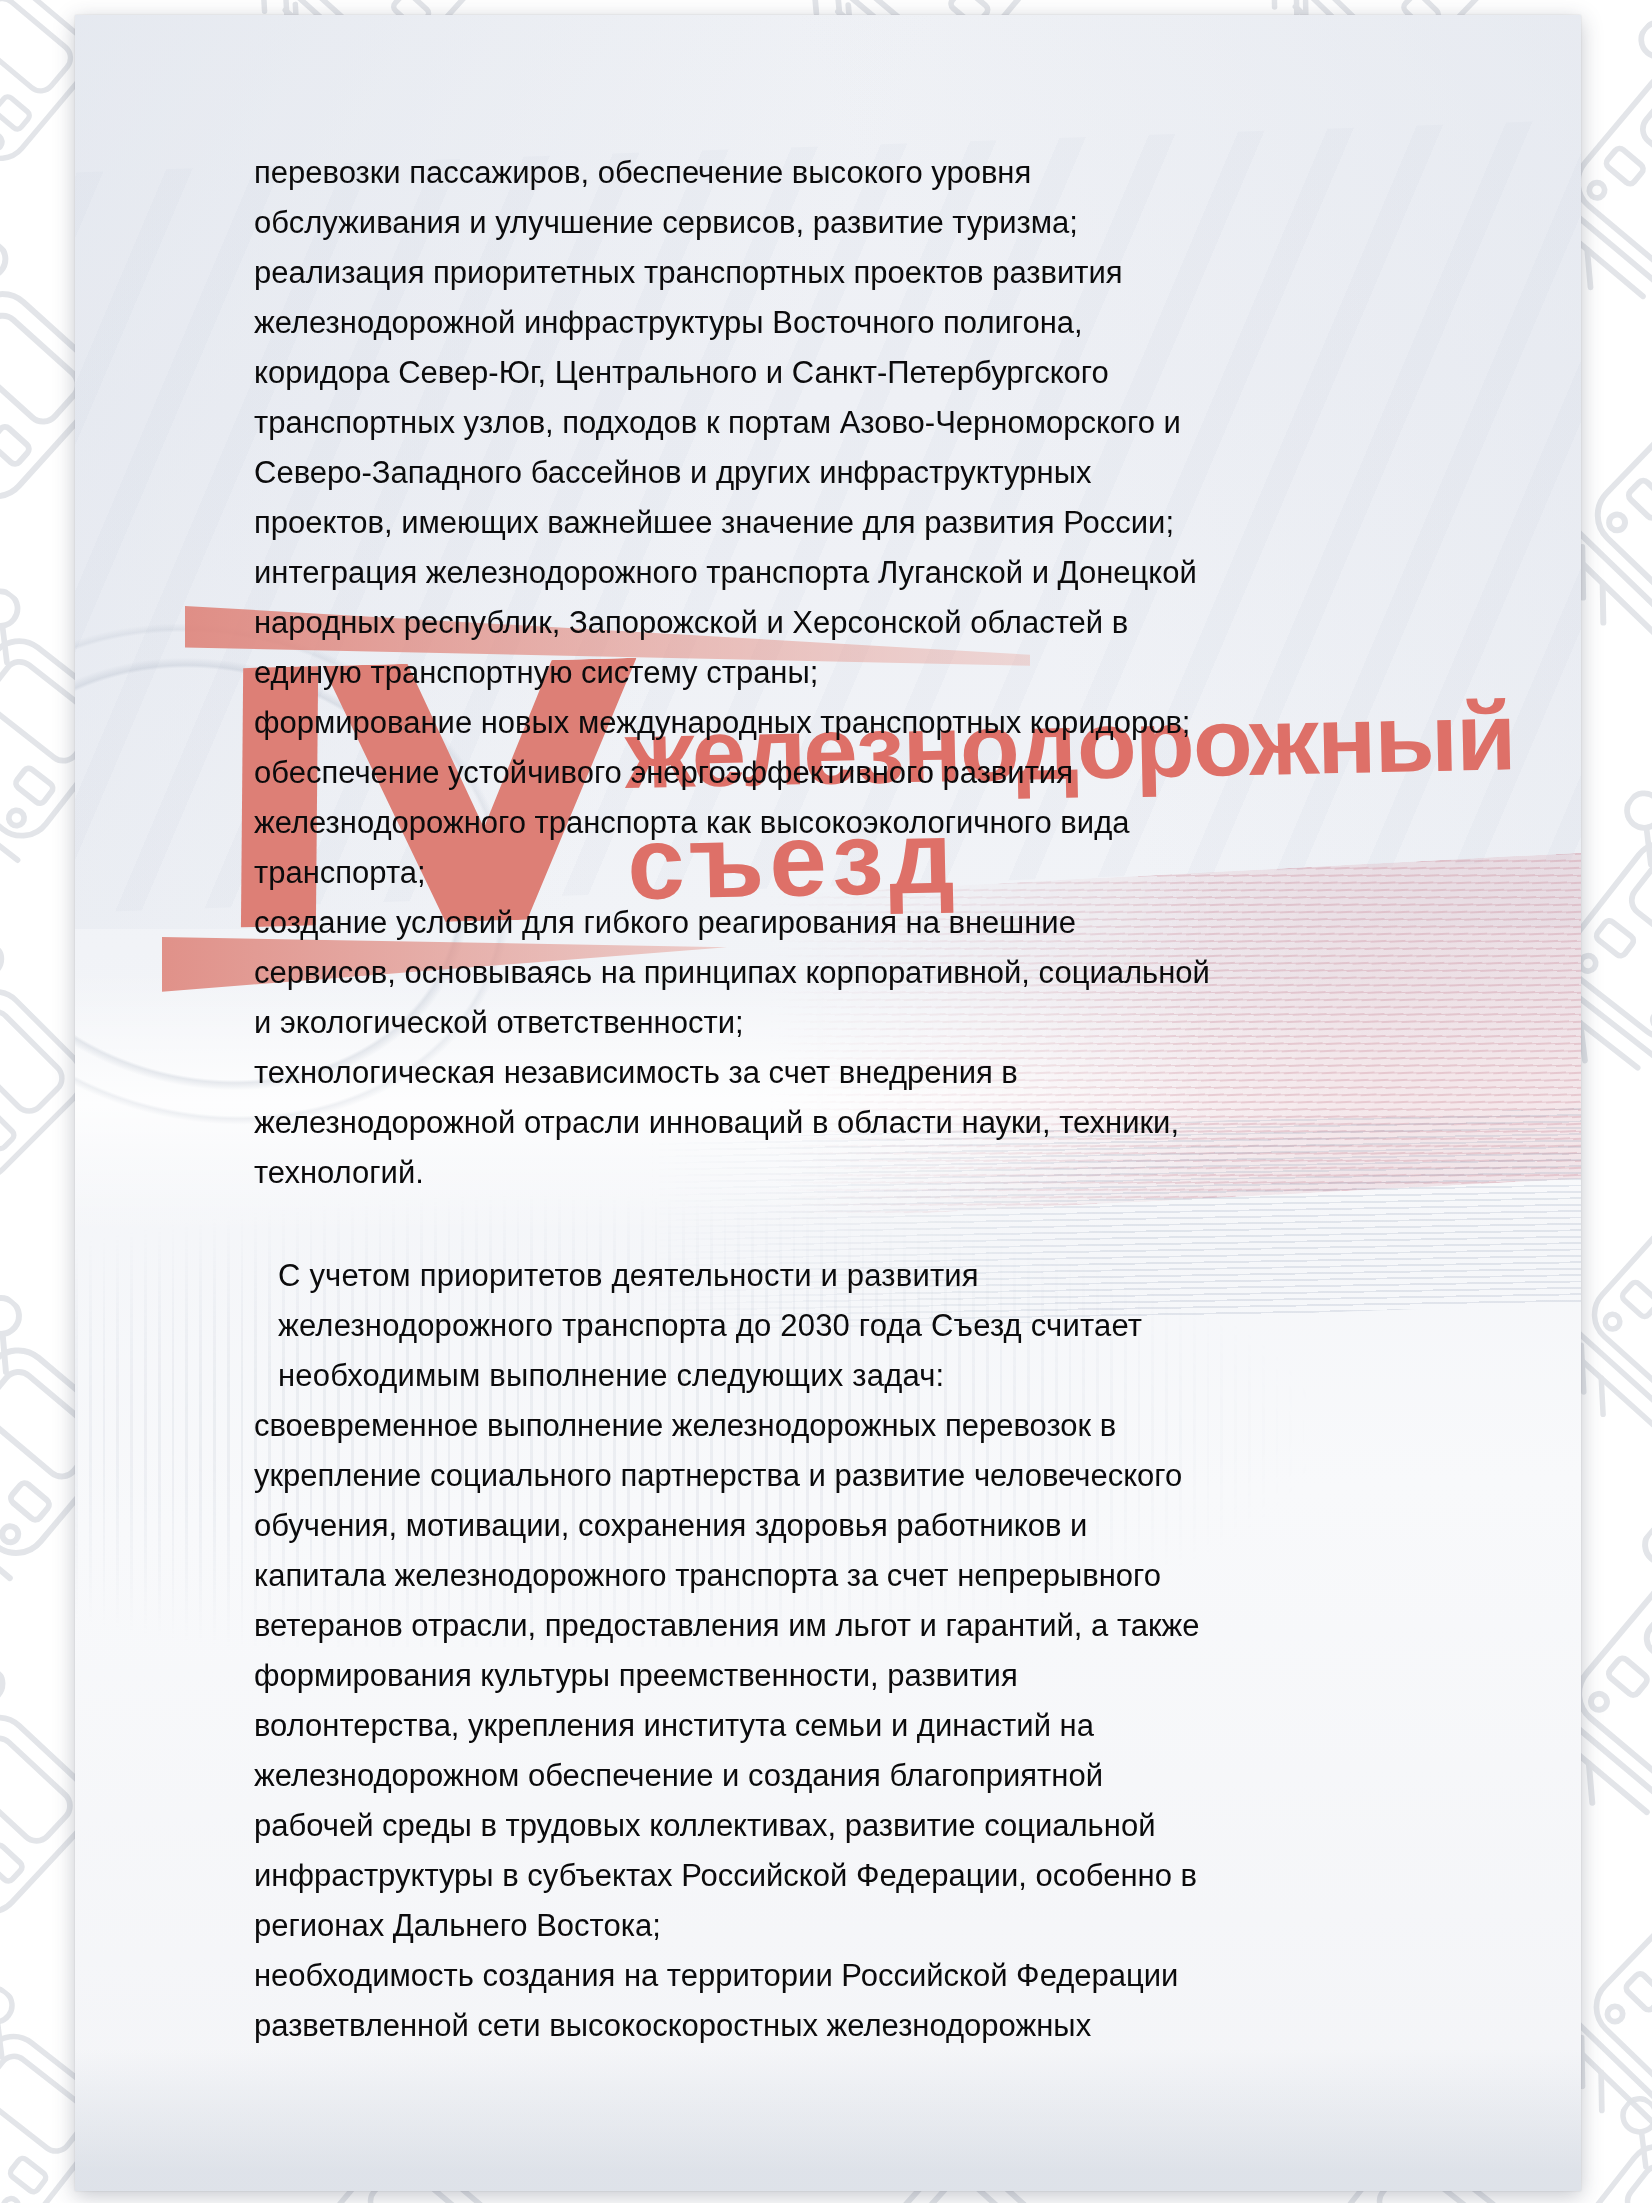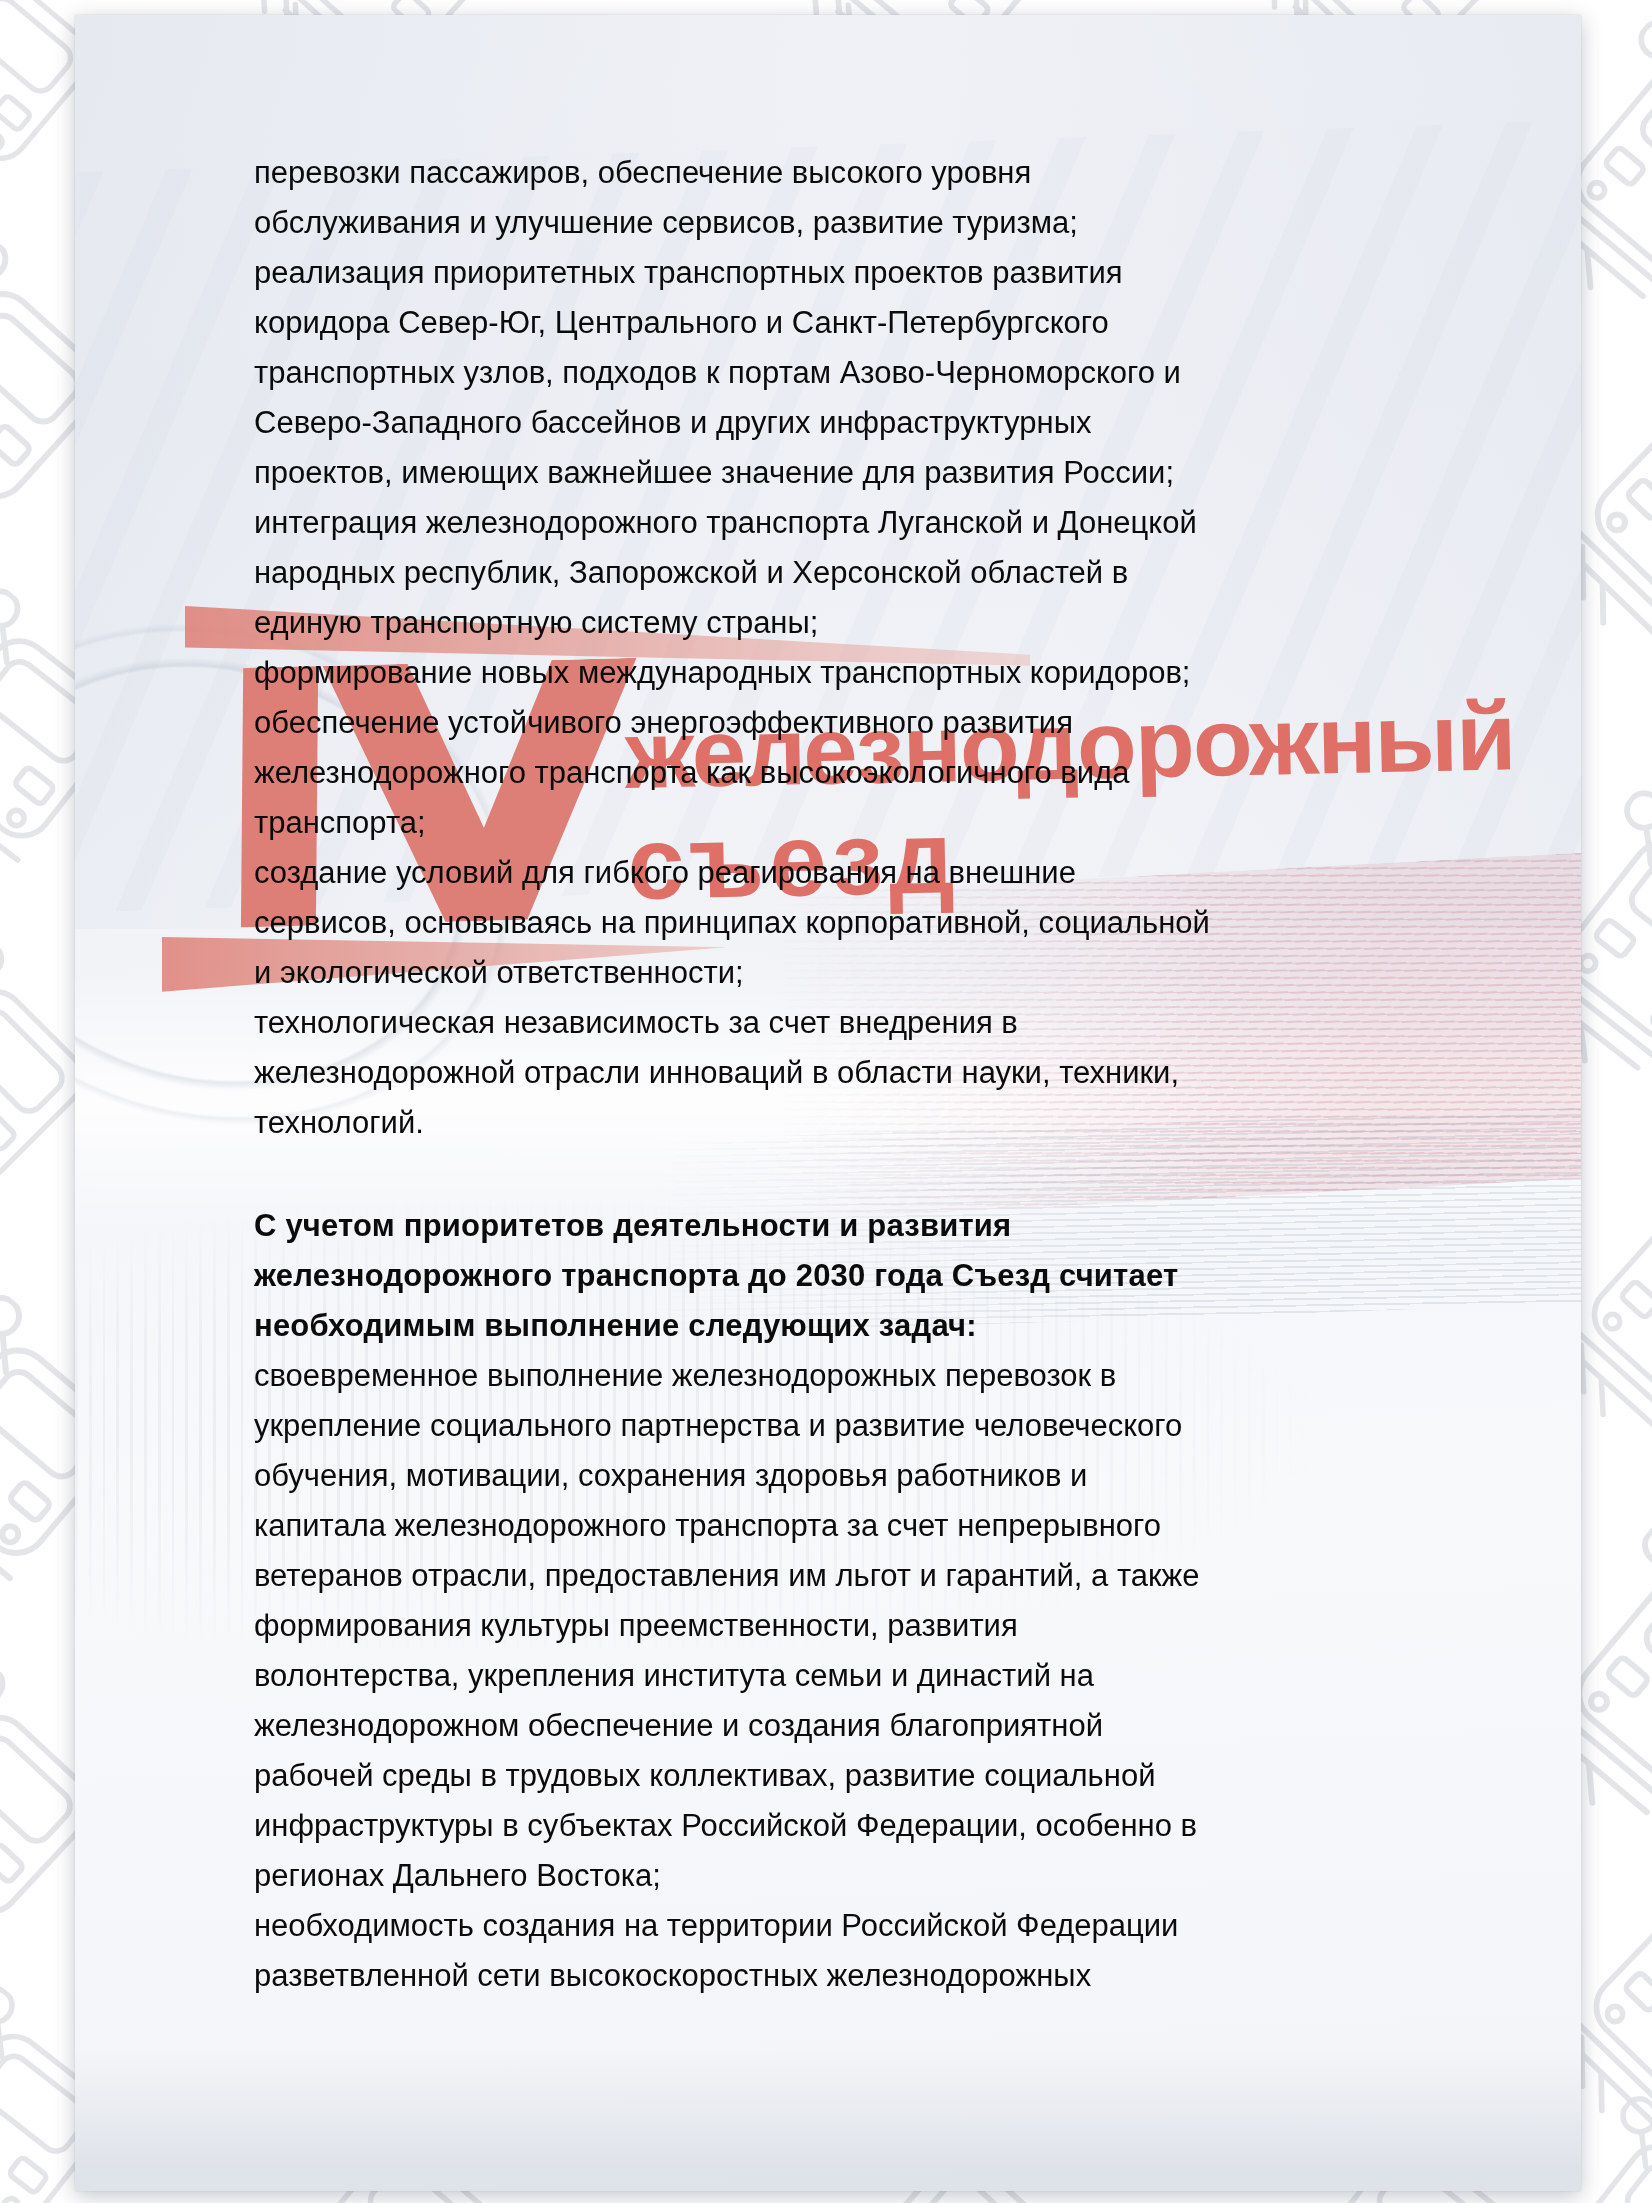--- a/index.html
+++ b/index.html
@@ -59,21 +59,21 @@
     letter-spacing:-1.8px;white-space:nowrap;transform:rotate(-1.2deg) scaleX(1.02);transform-origin:left top;}
   .wm-word2{position:absolute;left:551px;top:790px;font-size:103px;font-weight:700;color:#de7068;
     letter-spacing:5.5px;white-space:nowrap;transform:rotate(-1.2deg);transform-origin:left top;}
   .wm-bar-bot{position:absolute;left:87px;top:920px;width:565px;height:57px;
     background:linear-gradient(90deg, rgba(221,128,118,.85), rgba(230,158,148,.45));
     clip-path:polygon(0 4%, 100% 22%, 0 100%);}
   
   .textblock{position:absolute;left:179px;top:133px;width:1350px;z-index:3;
     font-size:31px;line-height:50px;color:#0b0b0c;}
   .ln{white-space:nowrap;}
-  .para-bold{font-weight:700;margin-top:53px;letter-spacing:0.2px;}
+  .para-bold{font-weight:400;margin-top:53px;letter-spacing:0.2px;margin-left:24px;}
 </style>
 </head>
 <body>
 
 <div class="edge-pattern" id="edge-pattern">
     <div class="train-ico" style="left: -119px; top: -37px; transform: rotate(40deg);">
       <svg width="211" height="247" viewBox="0 0 120 140">
         <g fill="none" stroke="#e0e3e7" stroke-width="3" stroke-linecap="round">
           <rect x="22" y="14" width="76" height="86" rx="16"></rect>
           <rect x="32" y="24" width="56" height="30" rx="8"></rect>
@@ -433,20 +433,21 @@
     <div class="wm-word1">железнодорожный</div>
     <div class="wm-word2">съезд</div>
     <div class="wm-bar-bot"></div>
   </div>
 
   <div class="textblock">
     <div class="para">
       <div class="ln">перевозки пассажиров, обеспечение высокого уровня</div>
       <div class="ln">обслуживания и улучшение сервисов, развитие туризма;</div>
       <div class="ln">реализация приоритетных транспортных проектов развития</div>
+      <div class="ln">железнодорожной инфраструктуры Восточного полигона,</div>
       <div class="ln">коридора Север-Юг, Центрального и Санкт-Петербургского</div>
       <div class="ln">транспортных узлов, подходов к портам Азово-Черноморского и</div>
       <div class="ln">Северо-Западного бассейнов и других инфраструктурных</div>
       <div class="ln">проектов, имеющих важнейшее значение для развития России;</div>
       <div class="ln">интеграция железнодорожного транспорта Луганской и Донецкой</div>
       <div class="ln">народных республик, Запорожской и Херсонской областей в</div>
       <div class="ln">единую транспортную систему страны;</div>
       <div class="ln">формирование новых международных транспортных коридоров;</div>
       <div class="ln">обеспечение устойчивого энергоэффективного развития</div>
       <div class="ln">железнодорожного транспорта как высокоэкологичного вида</div>

